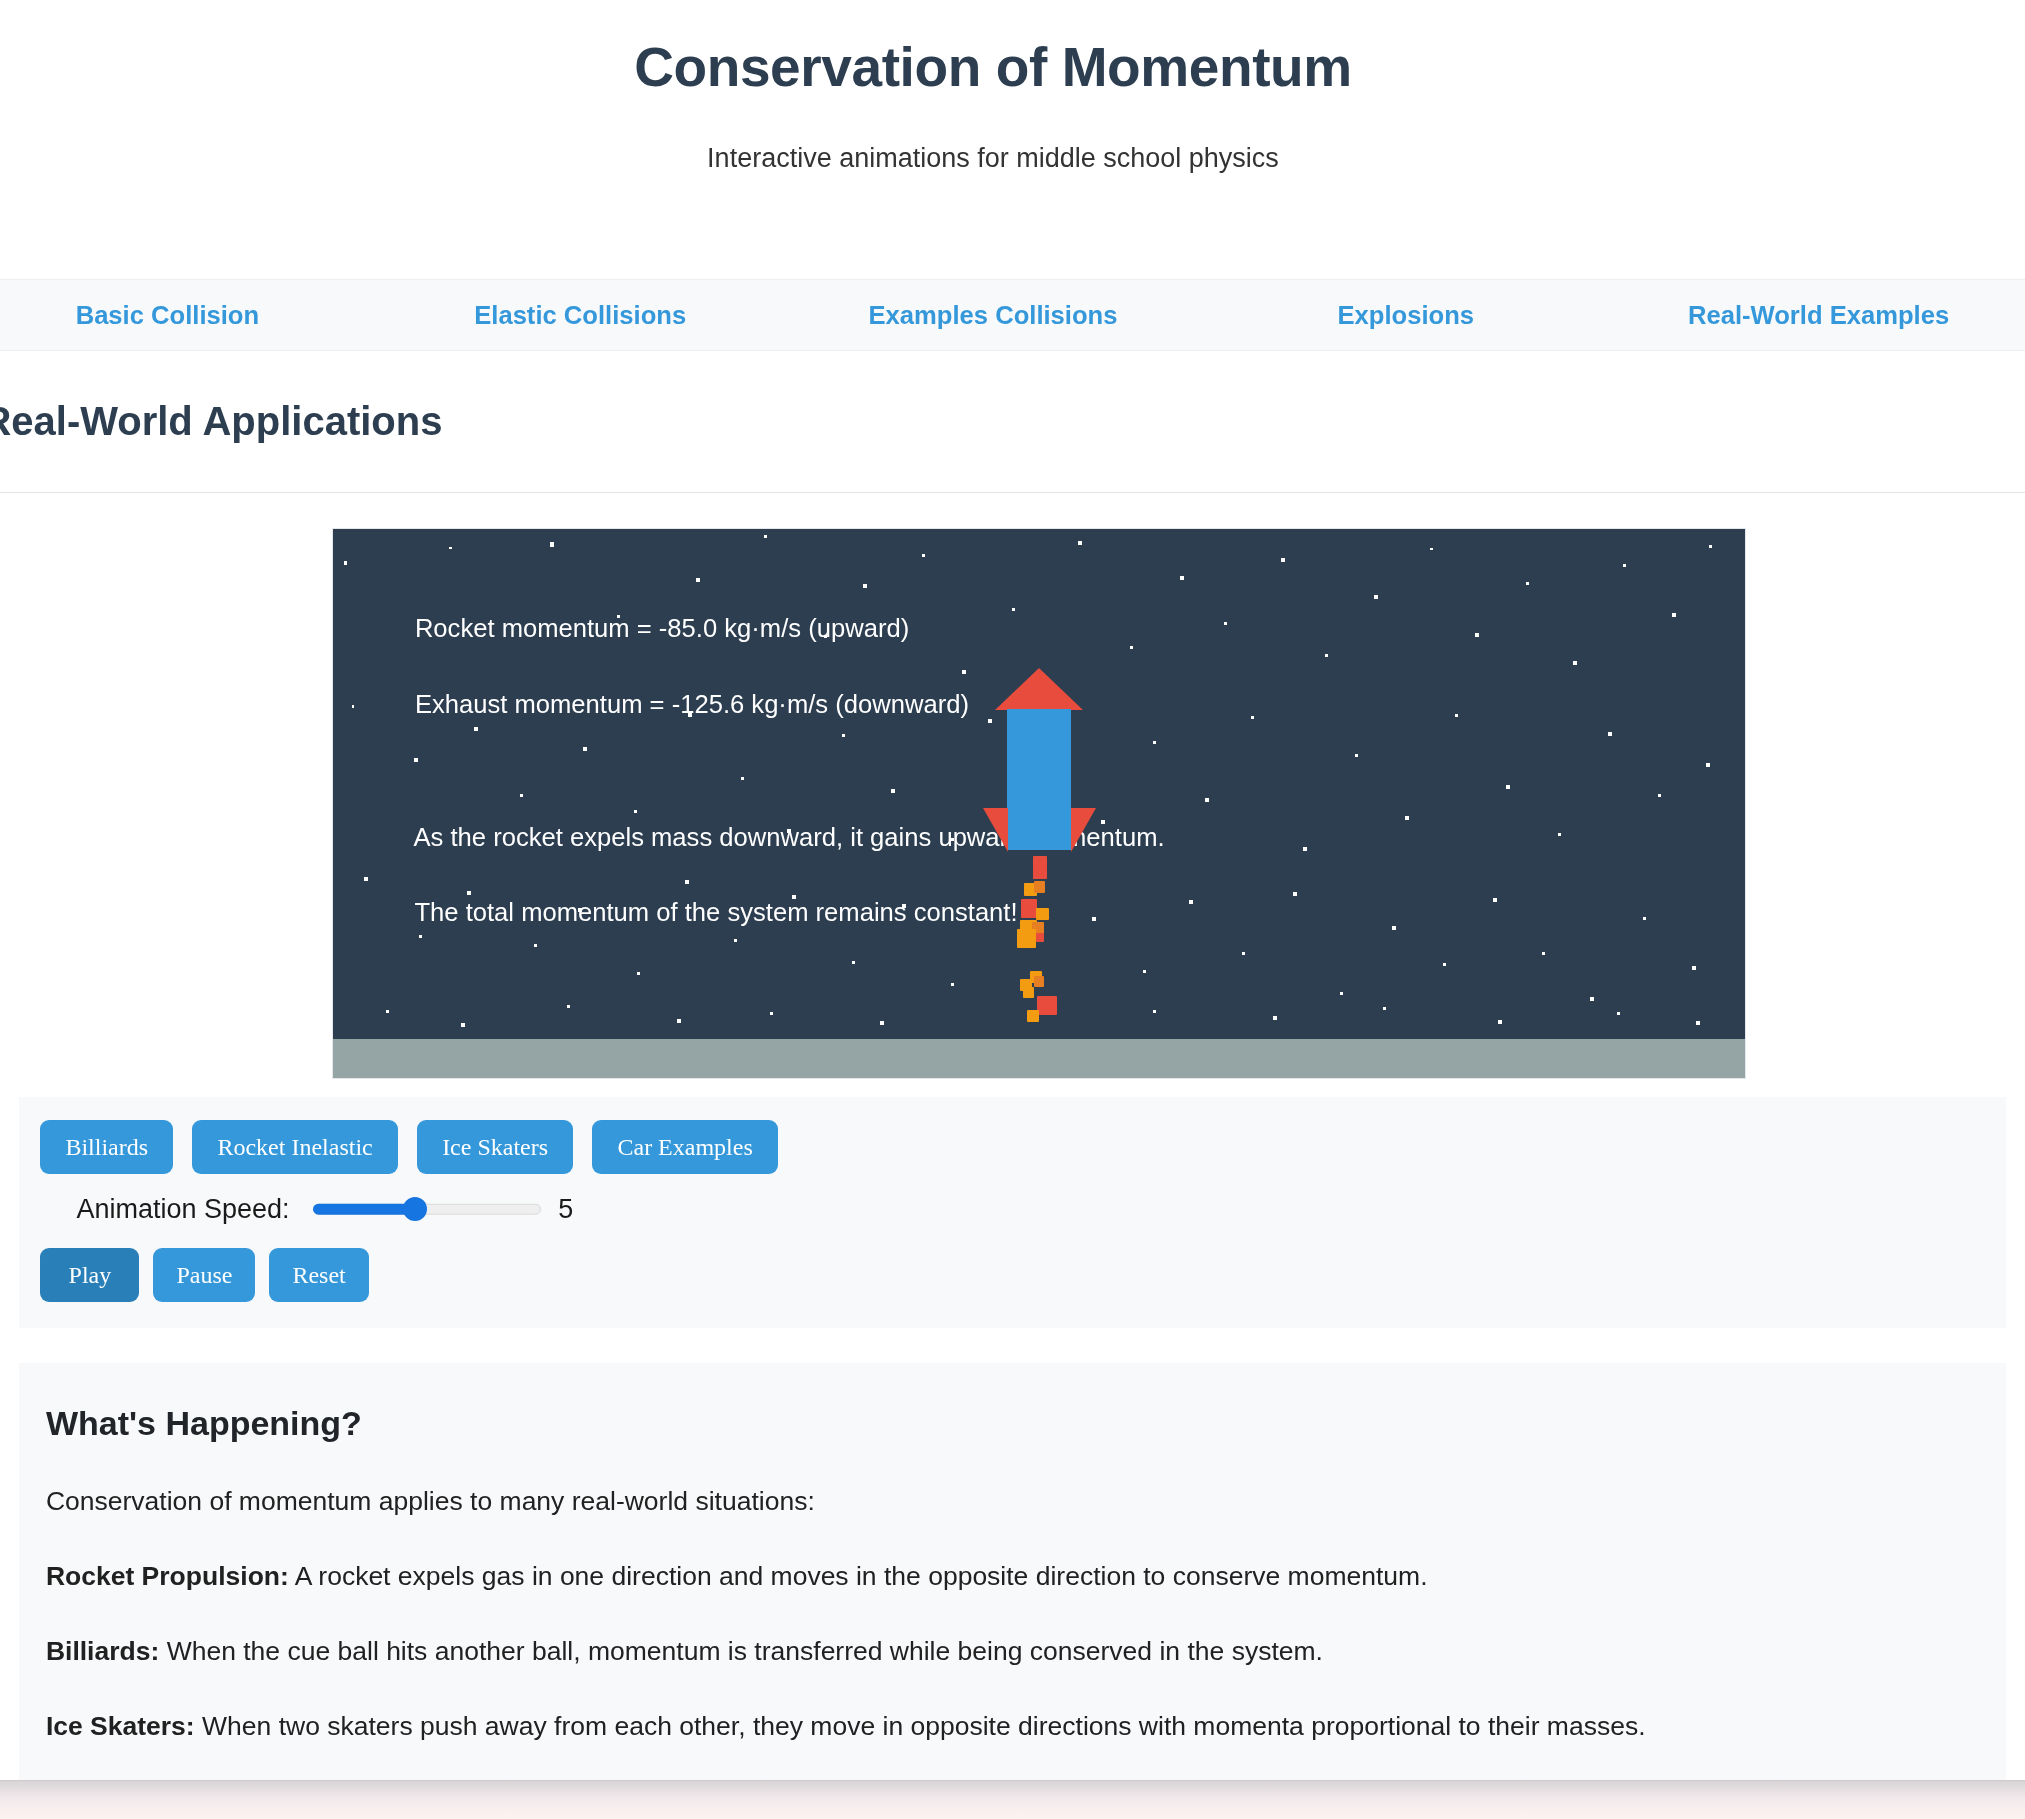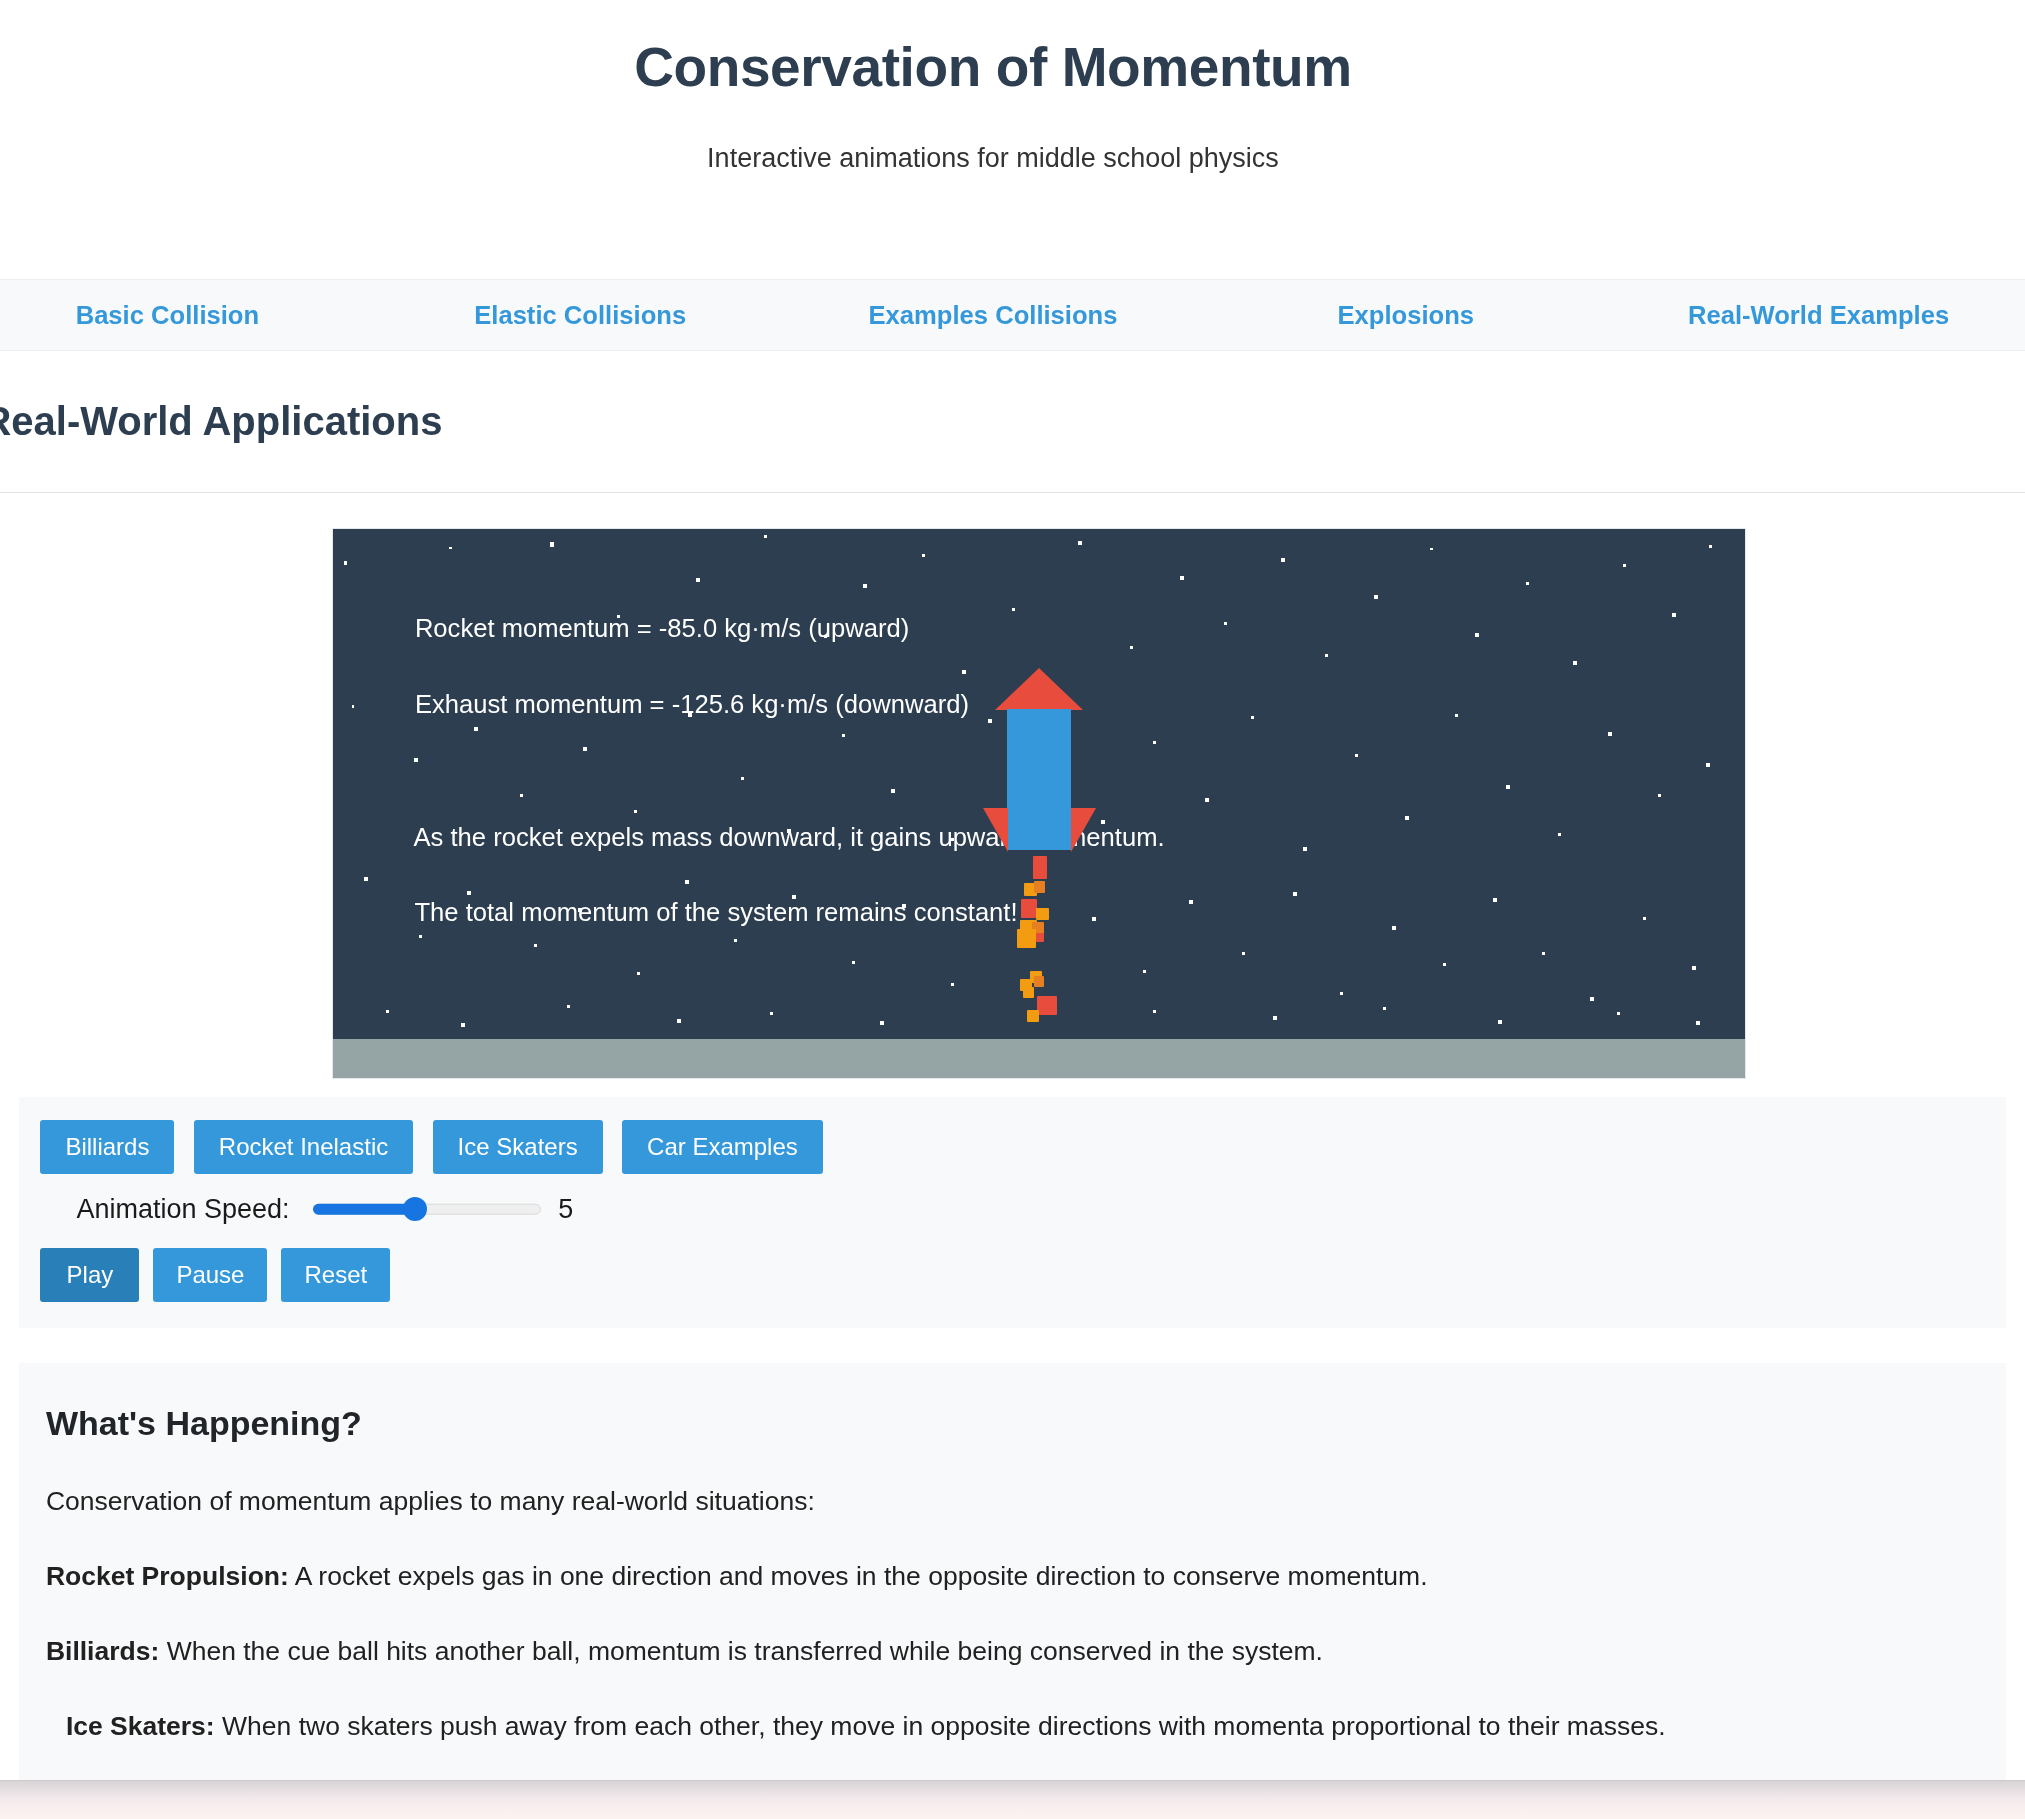--- a/index.html
+++ b/index.html
@@ -178,25 +178,25 @@
     left: 19.4px;
     top: 1097px;
     width: 1987px;
     height: 231px;
     background: #f8f9fa;
     padding: 23px 21px 21px 21px;
   }
   .scenario-row { display: flex; gap: 19.4px; align-items: flex-start; }
   .btn {
     border: none;
-    border-radius: 3px;
+    border-radius: 9px;
     background: #3498db;
     color: #ffffff;
     font-size: 24px;
-    font-family: Liberation Sans, sans-serif;
+    font-family: Liberation Serif, serif;
     padding: 15px 25px;
     cursor: pointer;
     line-height: 1;
     white-space: nowrap;
   }
   .btn.active { background: #2980b9; }
   .speed-row {
     display: flex;
     align-items: center;
     gap: 12.4px;
@@ -273,21 +273,21 @@
     font-size: 34px;
     font-weight: bold;
     color: #212529;
   }
   .explain p {
     margin: 0 0 42px 0;
     font-size: 26.5px;
     color: #212121;
     line-height: 1.25;
   }
-  .explain p:last-child { margin-bottom: 0; margin-left: 20px; }
+  .explain p:last-child { margin-bottom: 0; }
   .explain b { font-weight: bold; }
   .bottom-strip {
     position: absolute;
     left: 0;
     bottom: 0;
     width: 2026px;
     height: 39px;
     background: linear-gradient(180deg, #d8d4d6 0%, #f3e9ec 45%, #fdf4f1 100%);
     border-top: 0.9px solid #cfcbcd;
   }

